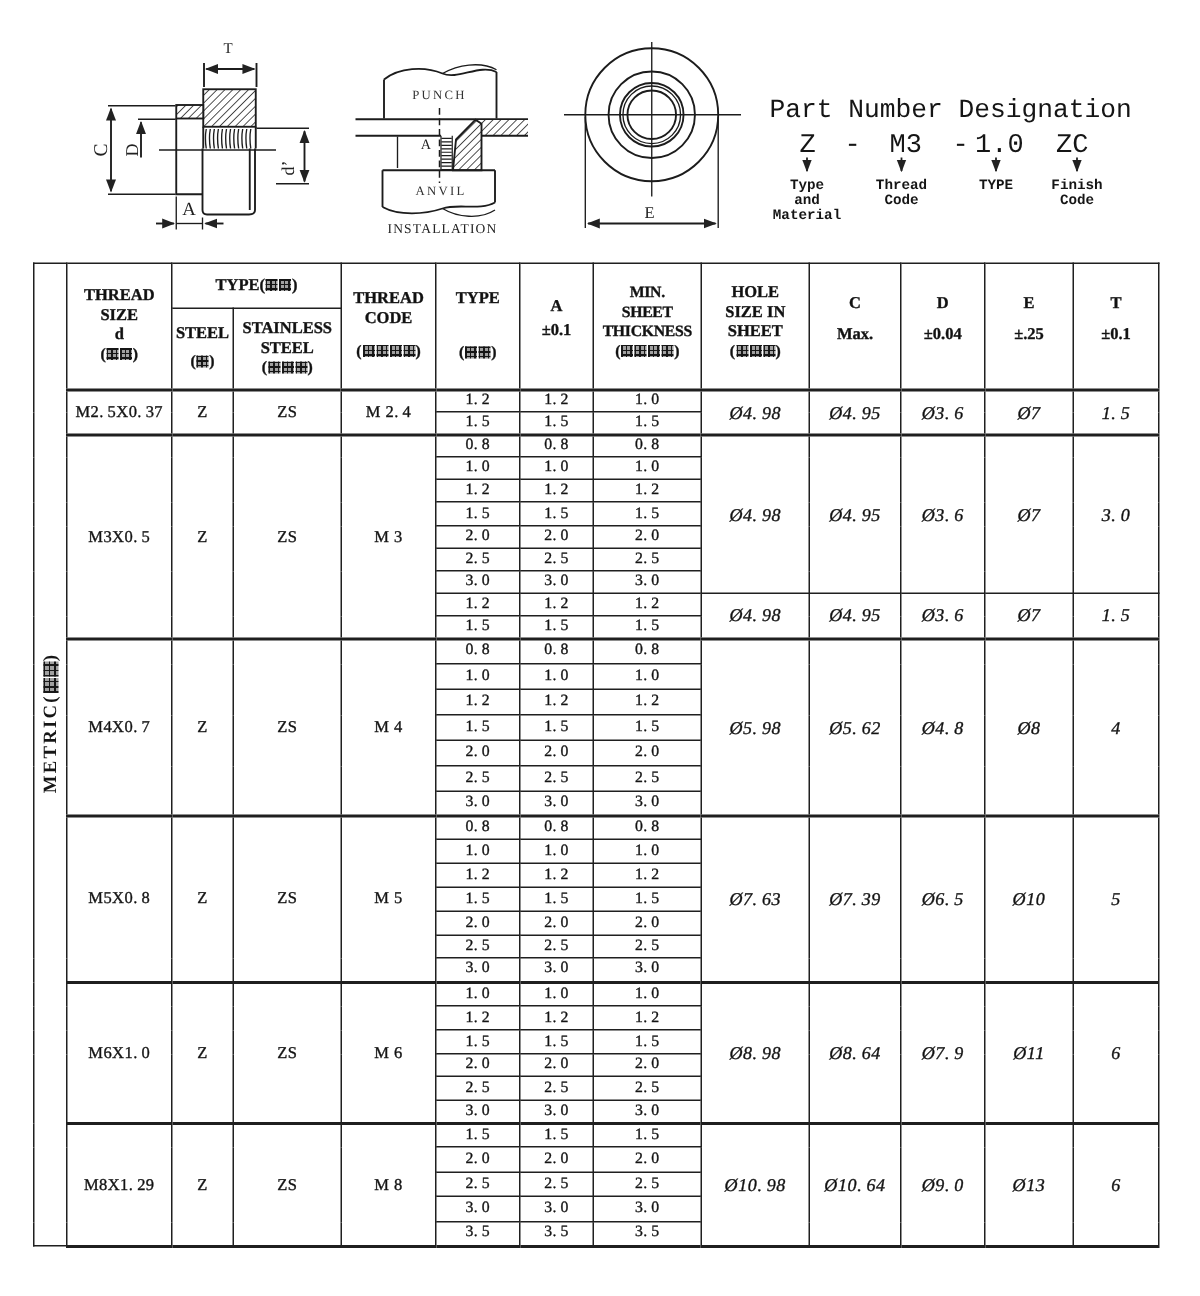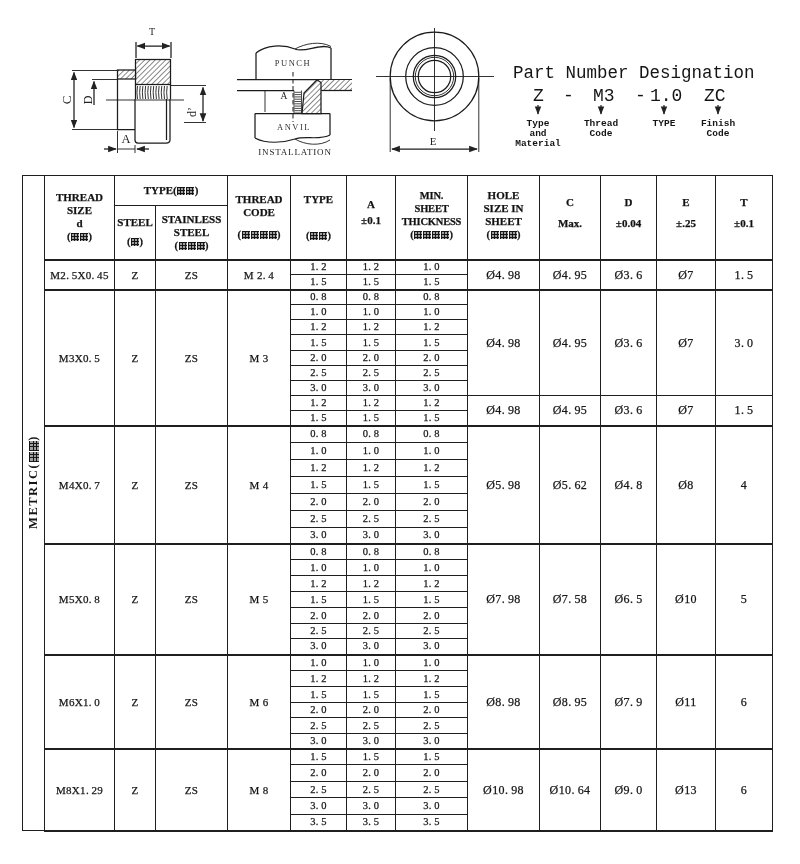--- a/index.html
+++ b/index.html
@@ -4,21 +4,21 @@
 html,body{margin:0;padding:0;background:#fff;}
 #page{position:relative;width:800px;height:864px;background:#fff;overflow:hidden;
   font-family:"Liberation Serif", serif; color:#111; filter:blur(0.3px);}
 #topsvg{position:absolute;left:0;top:0;}
 table{border-collapse:collapse;table-layout:fixed;position:absolute;left:22px;top:175px;width:751px;}
 td{border:1.5px solid #1f1f1f;padding:0;text-align:center;vertical-align:middle;
    font-family:"Liberation Serif",serif;color:#111;overflow:hidden;-webkit-text-stroke:0.25px #222;}
 .hd{font-weight:bold;font-size:11px;line-height:13px;}
 .v{font-size:11px;line-height:12px;letter-spacing:0.3px;}
 .sm{font-size:10.5px;}
-.dv{font-size:12px;letter-spacing:0.4px;}
+.dv{font-size:12px;letter-spacing:0.4px;font-style:italic;}
 .bb{border-bottom-width:2.5px !important;}
 i.c{display:inline-block;width:8px;height:8px;margin:0 0.5px;vertical-align:-1px;
  background-image:repeating-linear-gradient(to bottom,#151515 0 1px,rgba(40,40,40,0.25) 1px 3.1px),
  repeating-linear-gradient(to right,#151515 0 1px,rgba(40,40,40,0.25) 1px 3.1px);}
 i.c2{display:inline-block;width:10px;height:10px;margin:0 0.5px;vertical-align:-1.5px;
  background-image:repeating-linear-gradient(to bottom,#151515 0 1px,rgba(40,40,40,0.25) 1px 3.6px),
  repeating-linear-gradient(to right,#151515 0 1px,rgba(40,40,40,0.25) 1px 3.6px);}
 .metric{position:absolute;left:-35px;top:475px;width:136px;height:14px;transform:rotate(-90deg);white-space:nowrap;font-weight:bold;font-size:12.5px;letter-spacing:1.5px;text-align:center;font-family:"Liberation Serif",serif;color:#161616;}
 </style></head><body>
 <div id="page">
@@ -143,21 +143,21 @@
 <td rowspan="2" class="hd bb" style="padding-bottom:8px">C<br><span style="display:block;margin-top:8px">Max.</span></td>
 <td rowspan="2" class="hd bb" style="padding-bottom:8px">D<br><span style="display:block;margin-top:8px">±0.04</span></td>
 <td rowspan="2" class="hd bb" style="padding-bottom:8px">E<br><span style="display:block;margin-top:8px">±.25</span></td>
 <td rowspan="2" class="hd bb" style="padding-bottom:8px">T<br><span style="display:block;margin-top:8px">±0.1</span></td>
 </tr>
 <tr style="height:54px">
 <td class="hd bb">STEEL<br><span style="display:block;margin-top:6px" class="sm">(<i class="c"></i>)</span></td>
 <td class="hd bb">STAINLESS<br>STEEL<br><span class="sm">(<i class="c"></i><i class="c"></i><i class="c"></i>)</span></td>
 </tr>
 <tr style="height:15px">
-          <td rowspan="2" class="v bb">M2. 5X0. 45</td>
+          <td rowspan="2" class="v bb">M2. 5X0. 37</td>
           <td rowspan="2" class="v bb">Z</td>
           <td rowspan="2" class="v bb">ZS</td>
           <td rowspan="2" class="v bb">M 2. 4</td>
           <td class="v sm">1. 2</td>
           <td class="v sm">1. 2</td>
           <td class="v sm">1. 0</td>
           <td rowspan="2" class="v dv bb">Ø4. 98</td>
           <td rowspan="2" class="v dv bb">Ø4. 95</td>
           <td rowspan="2" class="v dv bb">Ø3. 6</td>
           <td rowspan="2" class="v dv bb">Ø7</td>
@@ -272,22 +272,22 @@
           <td class="v sm bb">3. 0</td>
         </tr>
 <tr style="height:16px">
           <td rowspan="7" class="v bb">M5X0. 8</td>
           <td rowspan="7" class="v bb">Z</td>
           <td rowspan="7" class="v bb">ZS</td>
           <td rowspan="7" class="v bb">M 5</td>
           <td class="v sm">0. 8</td>
           <td class="v sm">0. 8</td>
           <td class="v sm">0. 8</td>
-          <td rowspan="7" class="v dv bb">Ø7. 98</td>
-          <td rowspan="7" class="v dv bb">Ø7. 58</td>
+          <td rowspan="7" class="v dv bb">Ø7. 63</td>
+          <td rowspan="7" class="v dv bb">Ø7. 39</td>
           <td rowspan="7" class="v dv bb">Ø6. 5</td>
           <td rowspan="7" class="v dv bb">Ø10</td>
           <td rowspan="7" class="v dv bb">5</td>
         </tr>
 <tr style="height:16px">
           <td class="v sm">1. 0</td>
           <td class="v sm">1. 0</td>
           <td class="v sm">1. 0</td>
         </tr>
 <tr style="height:16px">
@@ -317,21 +317,21 @@
         </tr>
 <tr style="height:16px">
           <td rowspan="6" class="v bb">M6X1. 0</td>
           <td rowspan="6" class="v bb">Z</td>
           <td rowspan="6" class="v bb">ZS</td>
           <td rowspan="6" class="v bb">M 6</td>
           <td class="v sm">1. 0</td>
           <td class="v sm">1. 0</td>
           <td class="v sm">1. 0</td>
           <td rowspan="6" class="v dv bb">Ø8. 98</td>
-          <td rowspan="6" class="v dv bb">Ø8. 95</td>
+          <td rowspan="6" class="v dv bb">Ø8. 64</td>
           <td rowspan="6" class="v dv bb">Ø7. 9</td>
           <td rowspan="6" class="v dv bb">Ø11</td>
           <td rowspan="6" class="v dv bb">6</td>
         </tr>
 <tr style="height:16px">
           <td class="v sm">1. 2</td>
           <td class="v sm">1. 2</td>
           <td class="v sm">1. 2</td>
         </tr>
 <tr style="height:16px">

